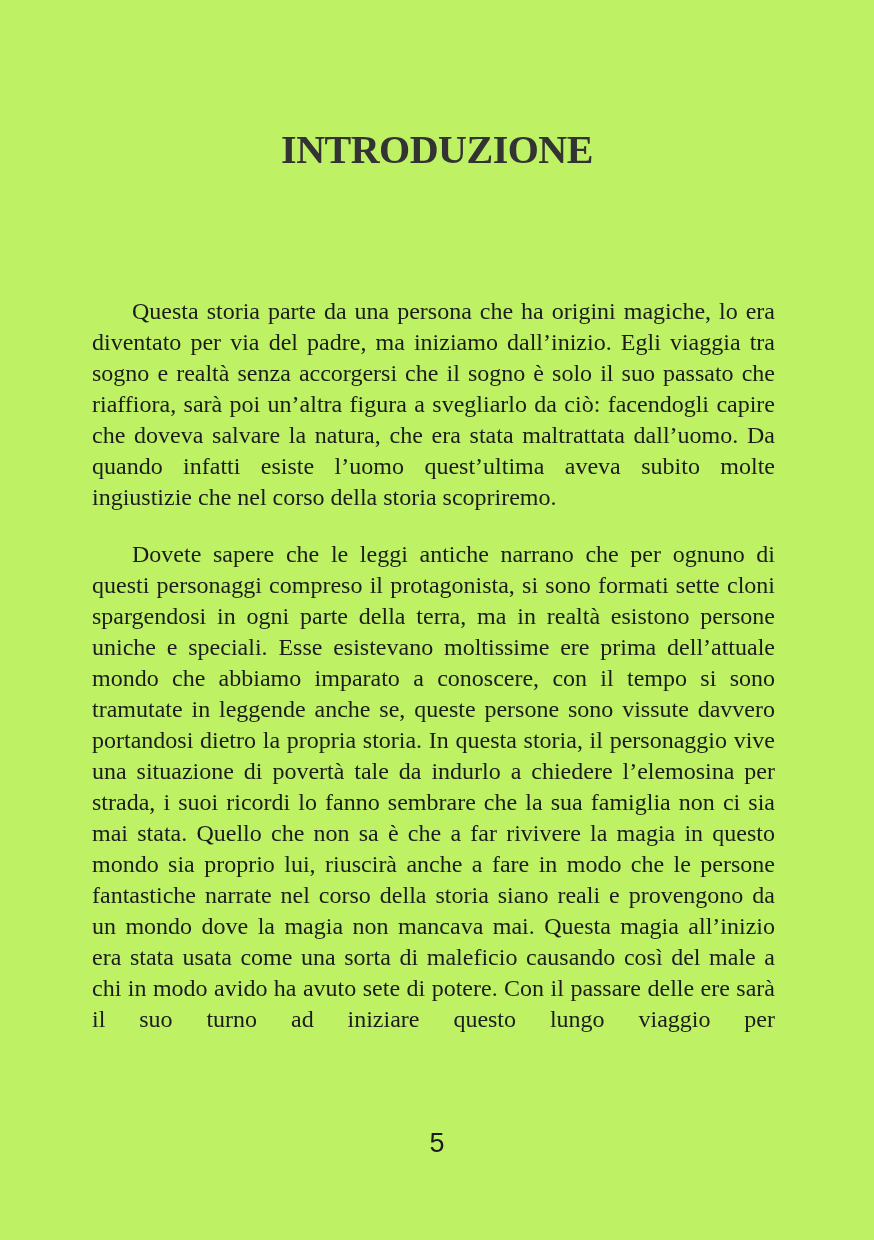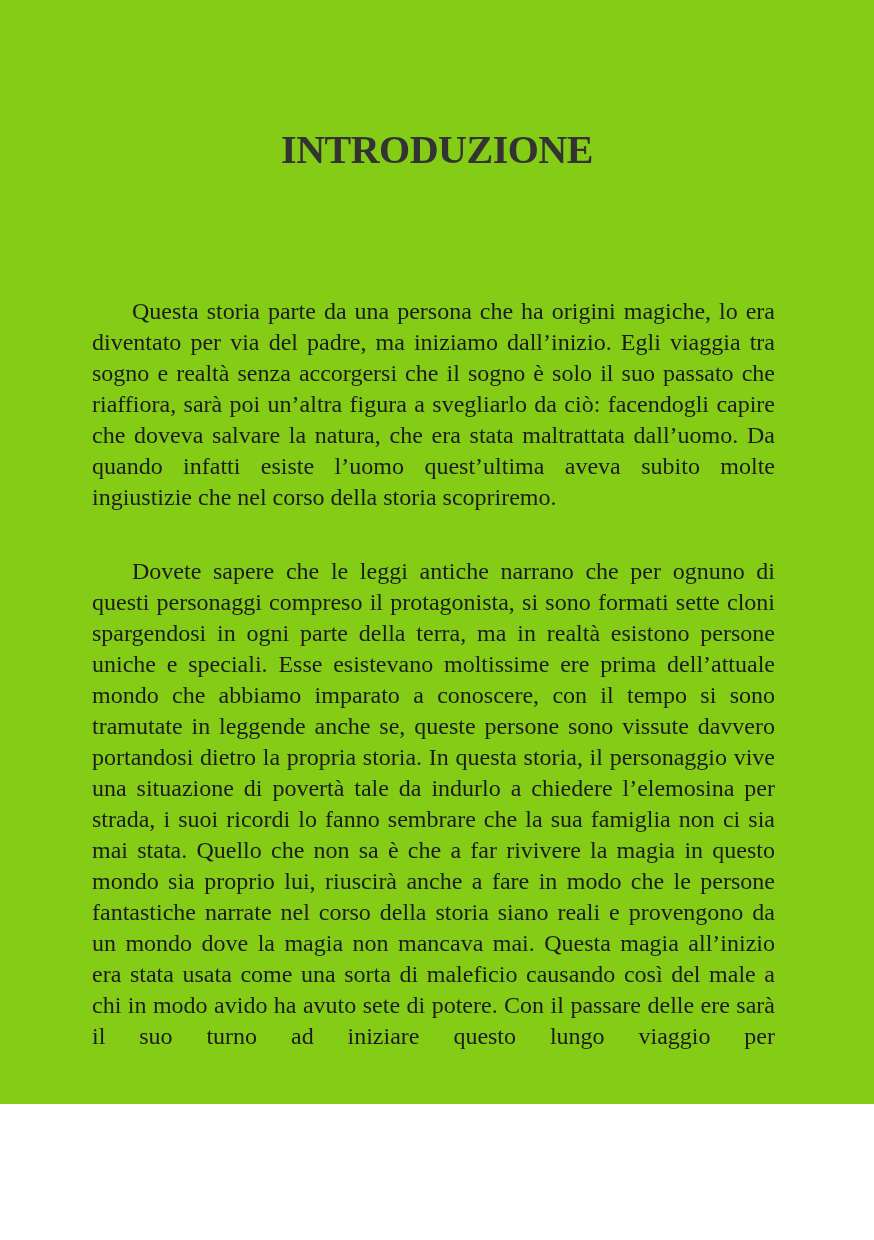--- a/index.html
+++ b/index.html
@@ -3,22 +3,22 @@
 <meta charset="utf-8">
 <style>
   html, body {
     margin: 0;
     padding: 0;
     background: #ffffff;
   }
   .page {
     position: relative;
     width: 874px;
-    height: 1104px;
-    background: #84cc16;
+    height: 1240px;
+    background: #bef264;
     overflow: hidden;
     font-family: "Liberation Serif", serif;
   }
   .title {
     position: absolute;
     top: 126px;
     left: 0;
     right: 0;
     margin: 0;
     text-align: center;
@@ -38,21 +38,21 @@
     line-height: 31px;
     color: #1c1c1c;
     hyphens: auto;
     -webkit-hyphens: auto;
   }
   .body p {
     margin: 0;
     text-indent: 40px;
   }
   .body p + p {
-    margin-top: 43px;
+    margin-top: 26px;
   }
   
   .body p.continues {
     text-align-last: justify;
   }
   .page-number {
     position: absolute;
     top: 1128px;
     left: 0;
     right: 0;

